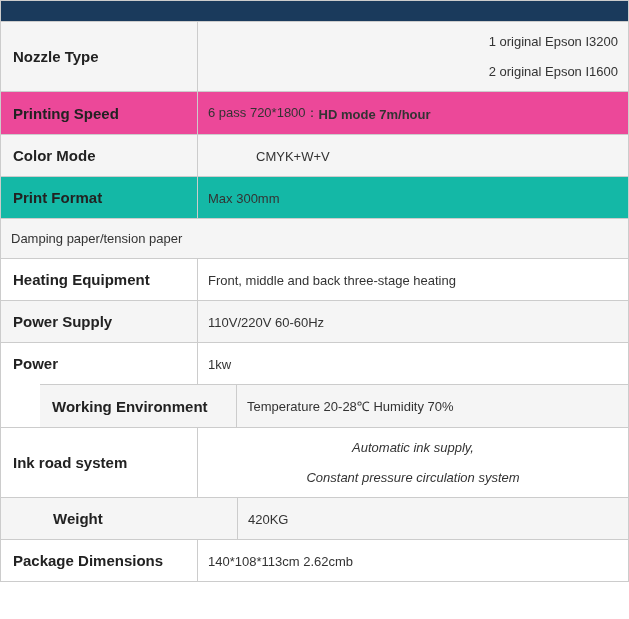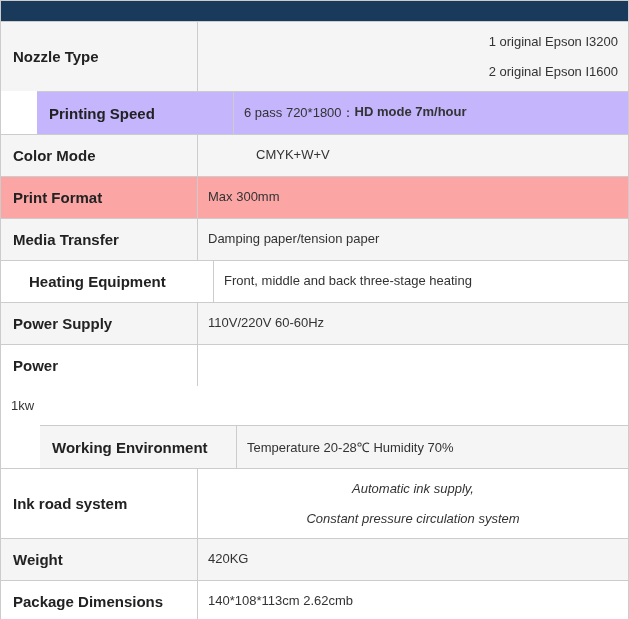--- a/index.html
+++ b/index.html
@@ -42,21 +42,21 @@
       border-right: 1px solid #ccc;
       display: flex;
       align-items: center;
     }
     .cell-value {
       flex: 1;
       padding: 12px 10px;
       color: #333;
       font-size: 13px;
       display: flex;
-      align-items: flex-start;
+      align-items: flex-end;
     }
     .bold-text {
       font-weight: bold;
     }
   </style>
 </head>
 <body>
 
 <div class="table-container">
   <div class="table-header">
@@ -64,64 +64,63 @@
   </div>
 
 <div class="table-row" style="background-color: rgb(245, 245, 245);">
       <div class="cell-label">Nozzle Type</div>
       <div class="cell-value" style="flex-direction: column; align-items: flex-end; justify-content: center;">
         <span>1 original Epson I3200</span>
         <br>
         <span>2 original Epson I1600</span>
       </div>
     </div>
-    <div class="table-row" style="background-color: #c4b5fd; margin-left: 36px;">
+    <div class="table-row" style="background-color: #ec4899;">
       <div class="cell-label">Printing Speed</div>
       <div class="cell-value">
         <span>6 pass 720*1800：</span>
         <span class="bold-text">HD mode 7m/hour</span>
       </div>
     </div>
     <div class="table-row" style="background-color: rgb(245, 245, 245); gap: 48px;">
       <div class="cell-label">Color Mode</div>
       <div class="cell-value">CMYK+W+V</div>
     </div>
-    <div class="table-row" style="background-color: #fca5a5;">
+    <div class="table-row" style="background-color: #14b8a6;">
       <div class="cell-label">Print Format</div>
       <div class="cell-value">Max 300mm</div>
     </div>
     <div class="table-row" style="background-color: rgb(245, 245, 245);">
-      <div class="cell-label">Media Transfer</div>
       <div class="cell-value">Damping paper/tension paper</div>
     </div>
-    <div class="table-row" style="background-color: rgb(255, 255, 255); padding-left: 16px;">
+    <div class="table-row" style="background-color: rgb(255, 255, 255);">
       <div class="cell-label">Heating Equipment</div>
       <div class="cell-value">Front, middle and back three-stage heating</div>
     </div>
     <div class="table-row" style="background-color: rgb(245, 245, 245);">
       <div class="cell-label">Power Supply</div>
       <div class="cell-value">110V/220V 60-60Hz</div>
     </div>
-    <div class="table-row" style="background-color: rgb(255, 255, 255); flex-direction: column;">
+    <div class="table-row" style="background-color: rgb(255, 255, 255);">
       <div class="cell-label">Power</div>
       <div class="cell-value">1kw</div>
     </div>
     <div class="table-row" style="background-color: rgb(245, 245, 245); margin-left: 39px;">
       <div class="cell-label">Working Environment</div>
       <div class="cell-value">Temperature 20-28℃  Humidity 70%</div>
     </div>
     <div class="table-row" style="background-color: rgb(255, 255, 255);">
       <div class="cell-label">Ink road system</div>
       <div class="cell-value" style="flex-direction: column; align-items: center; justify-content: center; font-style: italic;">
         <span>Automatic ink supply,</span>
         <br>
         <span>Constant pressure circulation system</span>
       </div>
     </div>
-    <div class="table-row" style="background-color: rgb(245, 245, 245);">
+    <div class="table-row" style="background-color: rgb(245, 245, 245); padding-left: 40px;">
       <div class="cell-label">Weight</div>
       <div class="cell-value">420KG</div>
     </div>
     <div class="table-row" style="background-color: rgb(255, 255, 255);">
       <div class="cell-label">Package Dimensions</div>
       <div class="cell-value">140*108*113cm 2.62cmb</div>
     </div>
   </div>
 
 </body></html>

